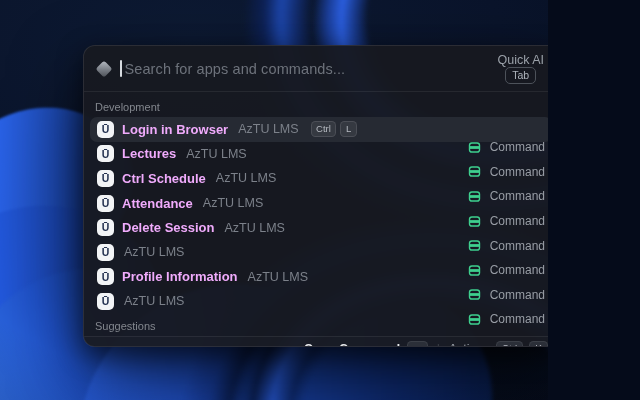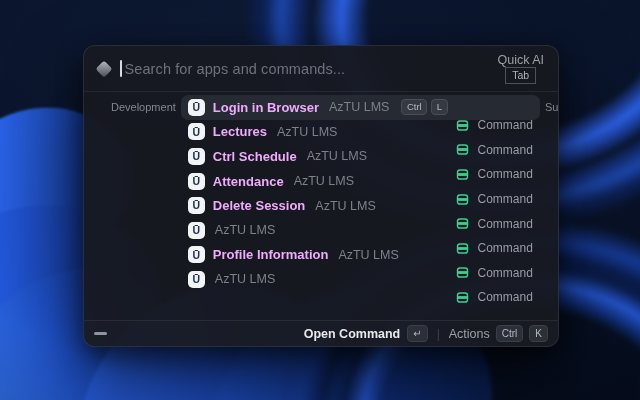--- a/index.html
+++ b/index.html
@@ -1,19 +1,19 @@
 <!DOCTYPE html>
 <html><head>
 <meta charset="utf-8">
 <style>
   * { margin:0; padding:0; box-sizing:border-box; }
   html,body { width:640px; height:400px; overflow:hidden; background:#050b1a; }
   body { font-family:"Liberation Sans", sans-serif; }
 
-  .screen { position:relative; width:640px; height:400px; overflow:hidden;
+  .screen { position:relative; width:548px; height:400px; overflow:hidden;
     background: radial-gradient(140% 110% at 35% 10%, #0d1a33 0%, #0a142b 40%, #071022 72%, #050b1a 100%); }
 
   
   .wp { position:absolute; pointer-events:none; }
   .wp-ring1 { left:250px; top:-215px; width:540px; height:440px; border-radius:50%;
     background: radial-gradient(closest-side, transparent 57%, #16337c 61%, #2b5fe0 67%, #1b3f9c 72%, transparent 78%);
     transform:rotate(-16deg); filter:blur(2px); }
   .wp-ring2 { left:180px; top:-280px; width:680px; height:560px; border-radius:50%;
     background: radial-gradient(closest-side, transparent 62%, #122a68 66%, #1d47ad 71%, #0d2156 76%, transparent 82%);
     transform:rotate(-14deg); filter:blur(3px); }
@@ -51,24 +51,24 @@
 
   .searchbar { flex:0 0 46px; display:flex; align-items:center; gap:10px;
     padding:0 14px; border-bottom:1px solid rgba(255,255,255,0.07); }
   .diamond-icon { width:12px; height:12px; flex:0 0 12px; transform:rotate(45deg);
     background:linear-gradient(135deg,#b7bcc4 0%,#787d85 55%,#4a4e55 100%); border-radius:2.5px; }
   .search-field { flex:1; display:flex; align-items:center; gap:3px; cursor:text; }
   .caret { width:1.5px; height:17px; background:#d7dbe0; border-radius:1px; }
   .placeholder { color:#6d727b; font-size:14.5px; letter-spacing:0.1px; }
   .quick-ai { display:flex; align-items:center; cursor:pointer;flex-direction:column; }
   .quick-ai-label { color:#9aa0a8; font-size:12.5px; }
-  .key-outline { border:1px solid #4d525a; color:#aeb4bc; border-radius:0;
+  .key-outline { border:1px solid #4d525a; color:#aeb4bc; border-radius:5px;
     font-size:10.5px; padding:1.5px 6px; line-height:1.1; }
 
-  .list { flex:1 1 auto; padding:3px 22px 0; display:flex; flex-direction:row; }
+  .list { flex:1 1 auto; padding:3px 6px 0; display:flex; flex-direction:column; }
   .section-label { color:#83878e; font-size:11px; padding:6px 5px 4px; }
   .rows { display:flex; flex-direction:column; }
   .row { height:24.6px; display:flex; align-items:center; gap:8px; padding:0 7px;
     border-radius:7px; cursor:pointer; }
   .row.selected { background:#262a33; }
   .app-icon { width:17px; height:17px; flex:0 0 17px; border-radius:5px; background:#f2f4f6;
     color:#22304f; font-weight:bold; font-size:10.5px; display:flex; align-items:center;
     justify-content:center; line-height:1; }
   .title { color:#f0abfc; font-size:13px; font-weight:600; white-space:nowrap; }
   .subtitle { color:#7c818a; font-size:12.5px; margin-left:2px; white-space:nowrap; }

